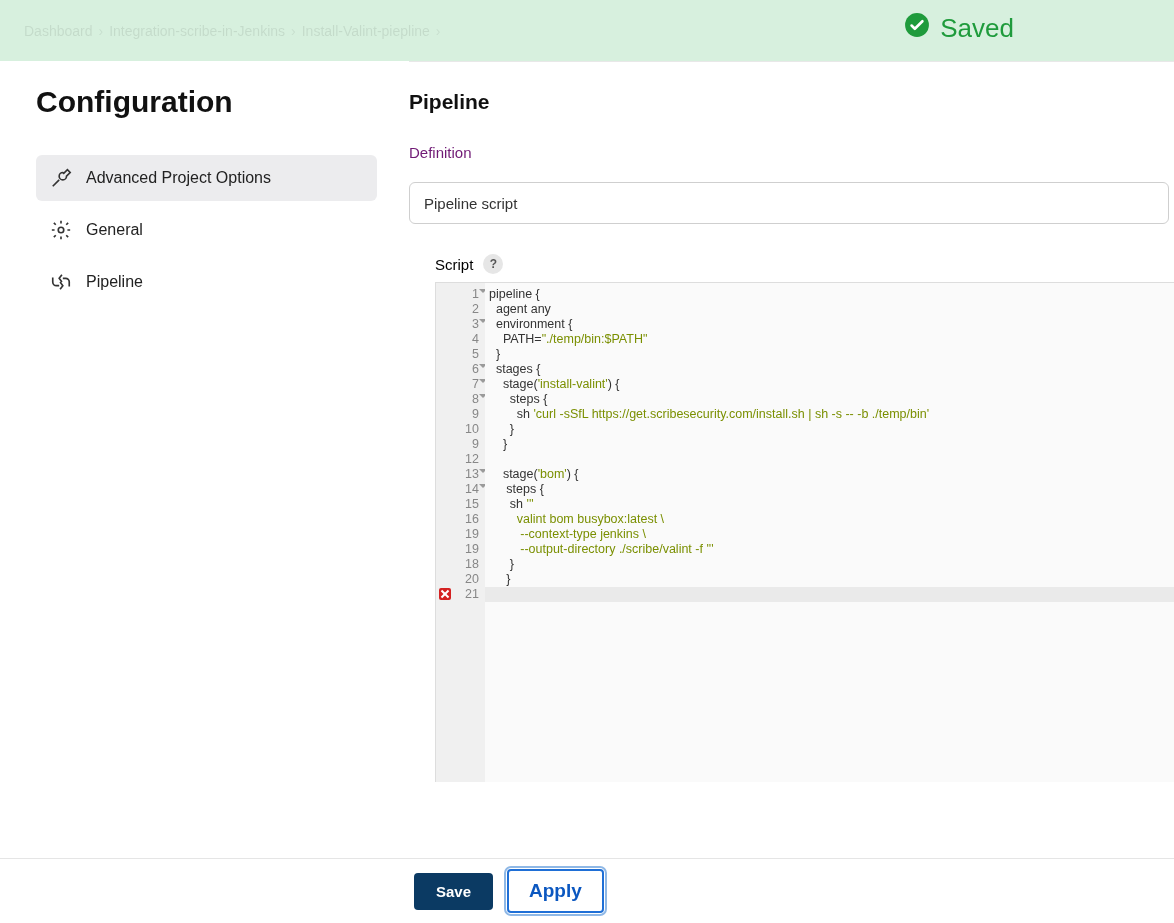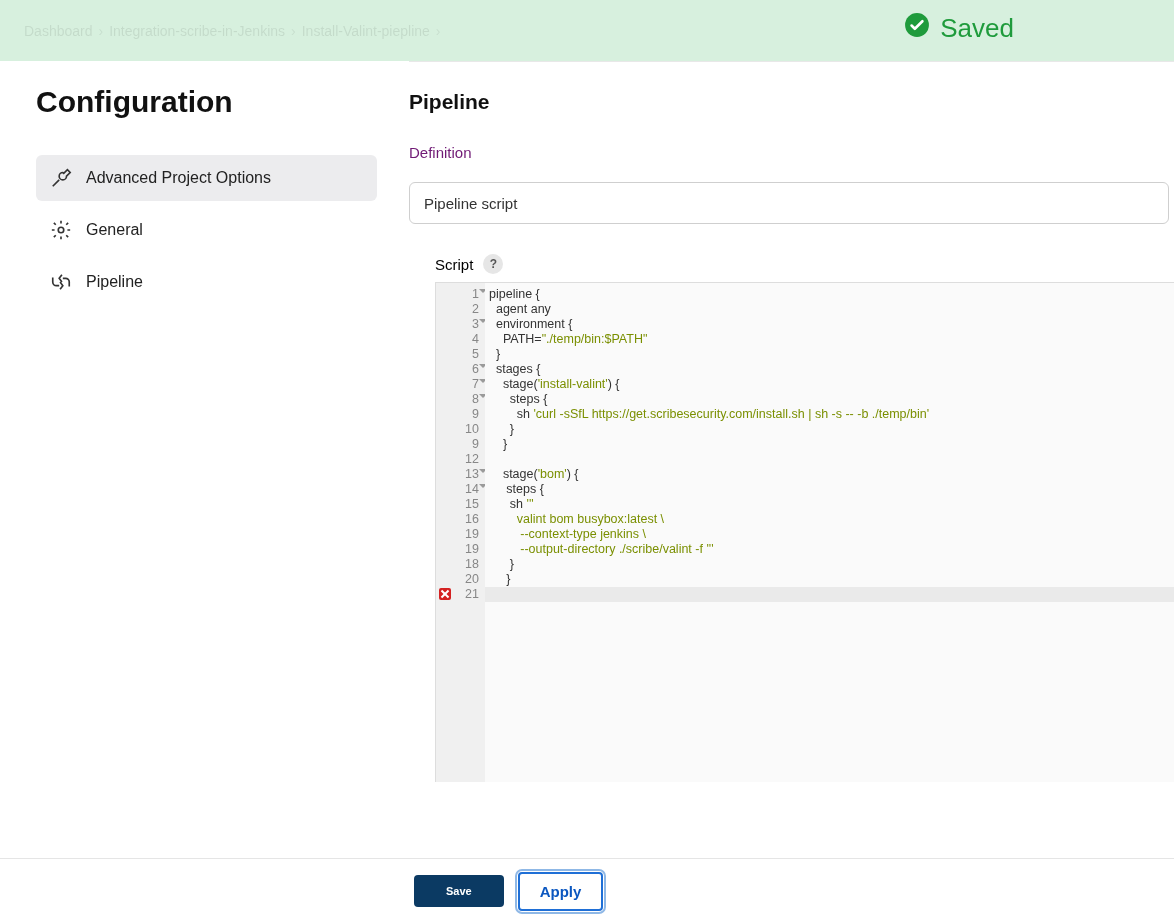--- a/index.html
+++ b/index.html
@@ -40,22 +40,22 @@
   .err::before { transform: rotate(45deg); }
   .err::after  { transform: rotate(-45deg); }
 
   .code { flex: 1; background: #fafafa; font-family: Consolas, Menlo, monospace; font-size: 12.5px; line-height: 15px; padding-top: 4px; white-space: pre; color: #333; position:relative; overflow:hidden; }
   .code .line-hl { position:absolute; left:0; right:0; height:15px; background:#eaeaea; }
   .tok-kw   { color: #333; }
   .tok-str  { color: #7a8f00; }
 
   
   .bottombar { position: absolute; left: 0; right: 0; bottom: 0; height: 65px; border-top: 1px solid #e5e5e5; display: flex; align-items: center; padding-left: 414px; gap: 14px; background:#fff; }
-  .btn-save  { background: #0b3a63; color: #fff; border: none; padding: 10px 32px; font-size: 11px; font-weight: 600; border-radius: 4px; cursor: pointer; }
-  .btn-apply { background: #fff; color: #0b57c0; border: 2px solid #1f6fd6; padding: 9px 20px; font-size: 15px; font-weight: 600; border-radius: 4px; cursor: pointer; outline: 2px solid #8fb8e6; outline-offset: 1px; }
+  .btn-save  { background: #0b3a63; color: #fff; border: none; padding: 10px 22px; font-size: 15px; font-weight: 600; border-radius: 4px; cursor: pointer; }
+  .btn-apply { background: #fff; color: #0b57c0; border: 2px solid #1f6fd6; padding: 9px 20px; font-size: 19px; font-weight: 600; border-radius: 4px; cursor: pointer; outline: 2px solid #8fb8e6; outline-offset: 1px; }
 </style>
 </head>
 <body>
 
 <div class="topbar">
   <div class="breadcrumbs">
     <span class="crumb">Dashboard</span>
     <span class="chev">›</span>
     <span class="crumb">Integration-scribe-in-Jenkins</span>
     <span class="chev">›</span>

